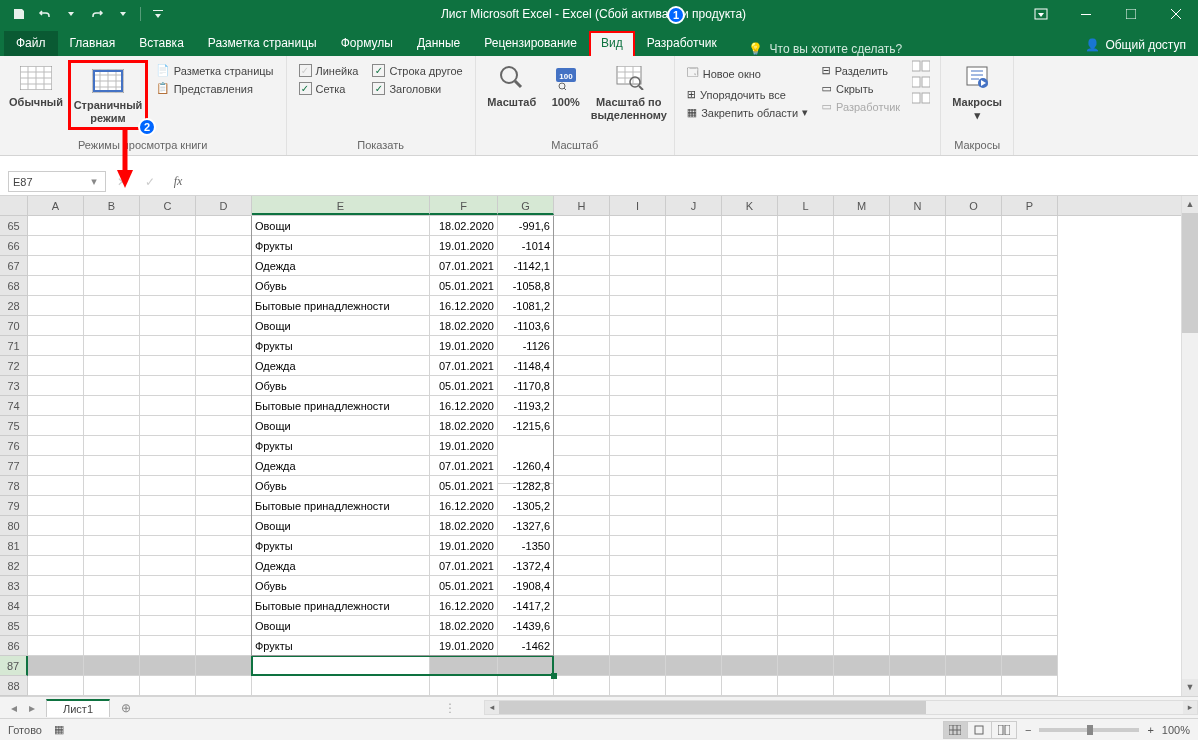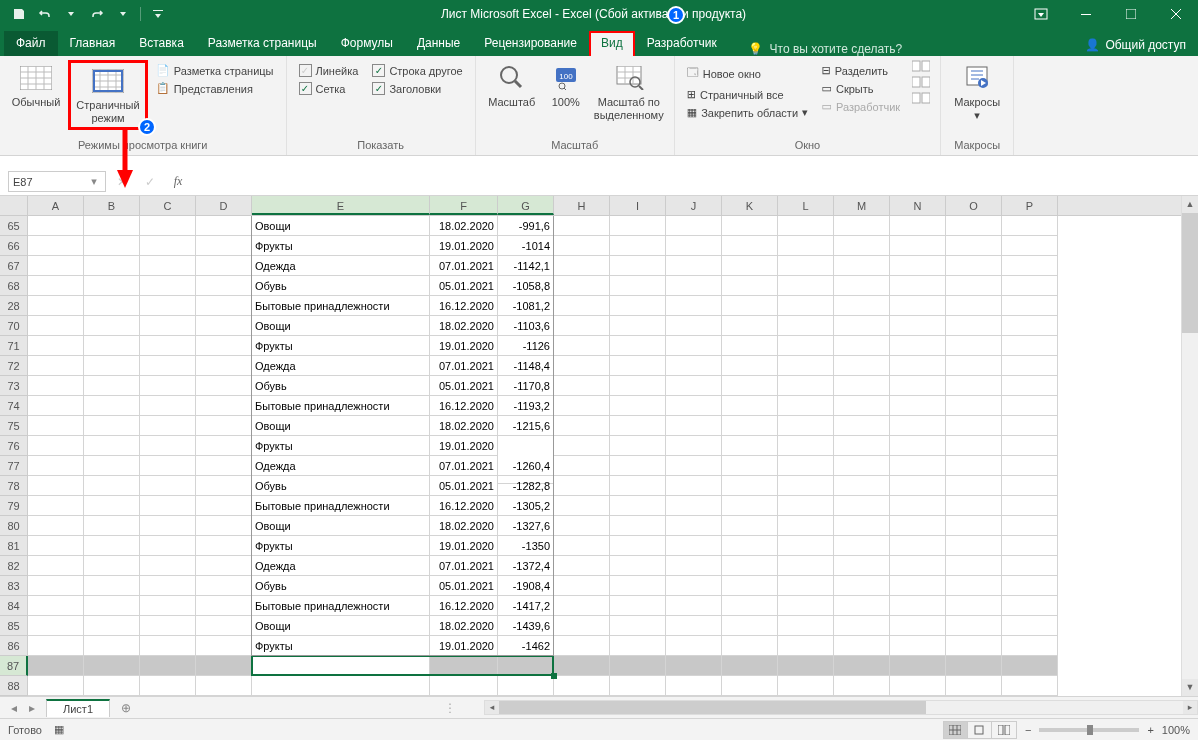--- a/index.html
+++ b/index.html
@@ -20,21 +20,21 @@
 .tab.file { background: #0a5a33; }
 .tab.active { background: #f3f3f3; color: #0e7240; border: 2px solid red; border-bottom: none; position: relative; padding: 3px 10px 6px; }
 .tell-me { flex: 1; display: flex; align-items: center; gap: 6px; padding-left: 20px; color: #d0e8dc; }
 .share-btn { color: #fff; padding: 4px 12px; display: flex; align-items: center; gap: 5px; }
 
 
 .ribbon { background: #f3f3f3; height: 100px; display: flex; border-bottom: 1px solid #d4d4d4; }
 .rgroup { display: flex; flex-direction: column; border-right: 1px solid #e1e1e1; padding: 2px 4px; }
 .rgroup-content { flex: 1; display: flex; align-items: flex-start; gap: 2px; padding: 2px; }
 .rgroup-label { text-align: center; font-size: 11px; color: #666; padding-bottom: 2px; }
-.rbig { display: flex; flex-direction: column; align-items: center; padding: 2px 6px; cursor: pointer; width: 60px; }
+.rbig { display: flex; flex-direction: column; align-items: center; padding: 2px 6px; cursor: pointer; width: 60px; font-weight: bold; }
 .rbig-icon { width: 32px; height: 32px; display: flex; align-items: center; justify-content: center; margin-bottom: 2px; }
 .rbig-label { font-size: 11px; text-align: center; line-height: 1.2; }
 .rcol { display: flex; flex-direction: column; gap: 1px; padding: 2px; }
 .rsmall { display: flex; align-items: center; gap: 4px; padding: 2px 4px; cursor: pointer; font-size: 11px; white-space: nowrap; }
 .rcheck { width: 13px; height: 13px; border: 1px solid #888; display: inline-flex; align-items: center; justify-content: center; font-size: 10px; color: #0e7240; }
 .highlighted { border: 3px solid red; }
 
 
 .formula-bar { height: 28px; display: flex; align-items: center; border-bottom: 1px solid #d4d4d4; background: #fff; gap: 4px; margin-top: 12px; }
 .name-box { width: 98px; height: 21px; border: 1px solid #ccc; display: flex; align-items: center; padding: 0 4px; font-size: 11px; margin-left: 8px; }
@@ -275,21 +275,21 @@
 
   <div class="rgroup">
     <div class="rgroup-content">
       <div class="rcol">
         <div class="rsmall">
             <span>🗔</span>
             <span>Новое окно</span>
           </div>
         <div class="rsmall">
             <span>⊞</span>
-            <span>Страничный все</span>
+            <span>Упорядочить все</span>
           </div>
         <div class="rsmall">
             <span>▦</span>
             <span>Закрепить области</span>
             <span>▾</span>
           </div>
       </div>
       <div class="rcol">
         <div class="rsmall">
             <span>⊟</span>
@@ -312,21 +312,20 @@
         <svg width="18" height="12">
             <rect width="8" height="10" y="1" fill="#fff" stroke="#aaa"></rect>
             <rect width="8" height="10" x="10" y="1" fill="#fff" stroke="#aaa"></rect>
           </svg>
         <svg width="18" height="12">
             <rect width="8" height="10" y="1" fill="#fff" stroke="#aaa"></rect>
             <rect width="8" height="10" x="10" y="1" fill="#fff" stroke="#aaa"></rect>
           </svg>
       </div>
     </div>
-    <div class="rgroup-label">Окно</div>
   </div>
 
   <div class="rgroup">
     <div class="rgroup-content">
       <div class="rbig">
         <div class="rbig-icon">
             <svg width="28" height="26">
               <rect x="4" y="2" width="20" height="18" fill="#fff" stroke="#666"></rect>
               <path stroke="#4472c4" d="M8 6h12M8 10h12M8 14h8"></path>
               <circle cx="20" cy="18" r="5" fill="#4472c4"></circle>

